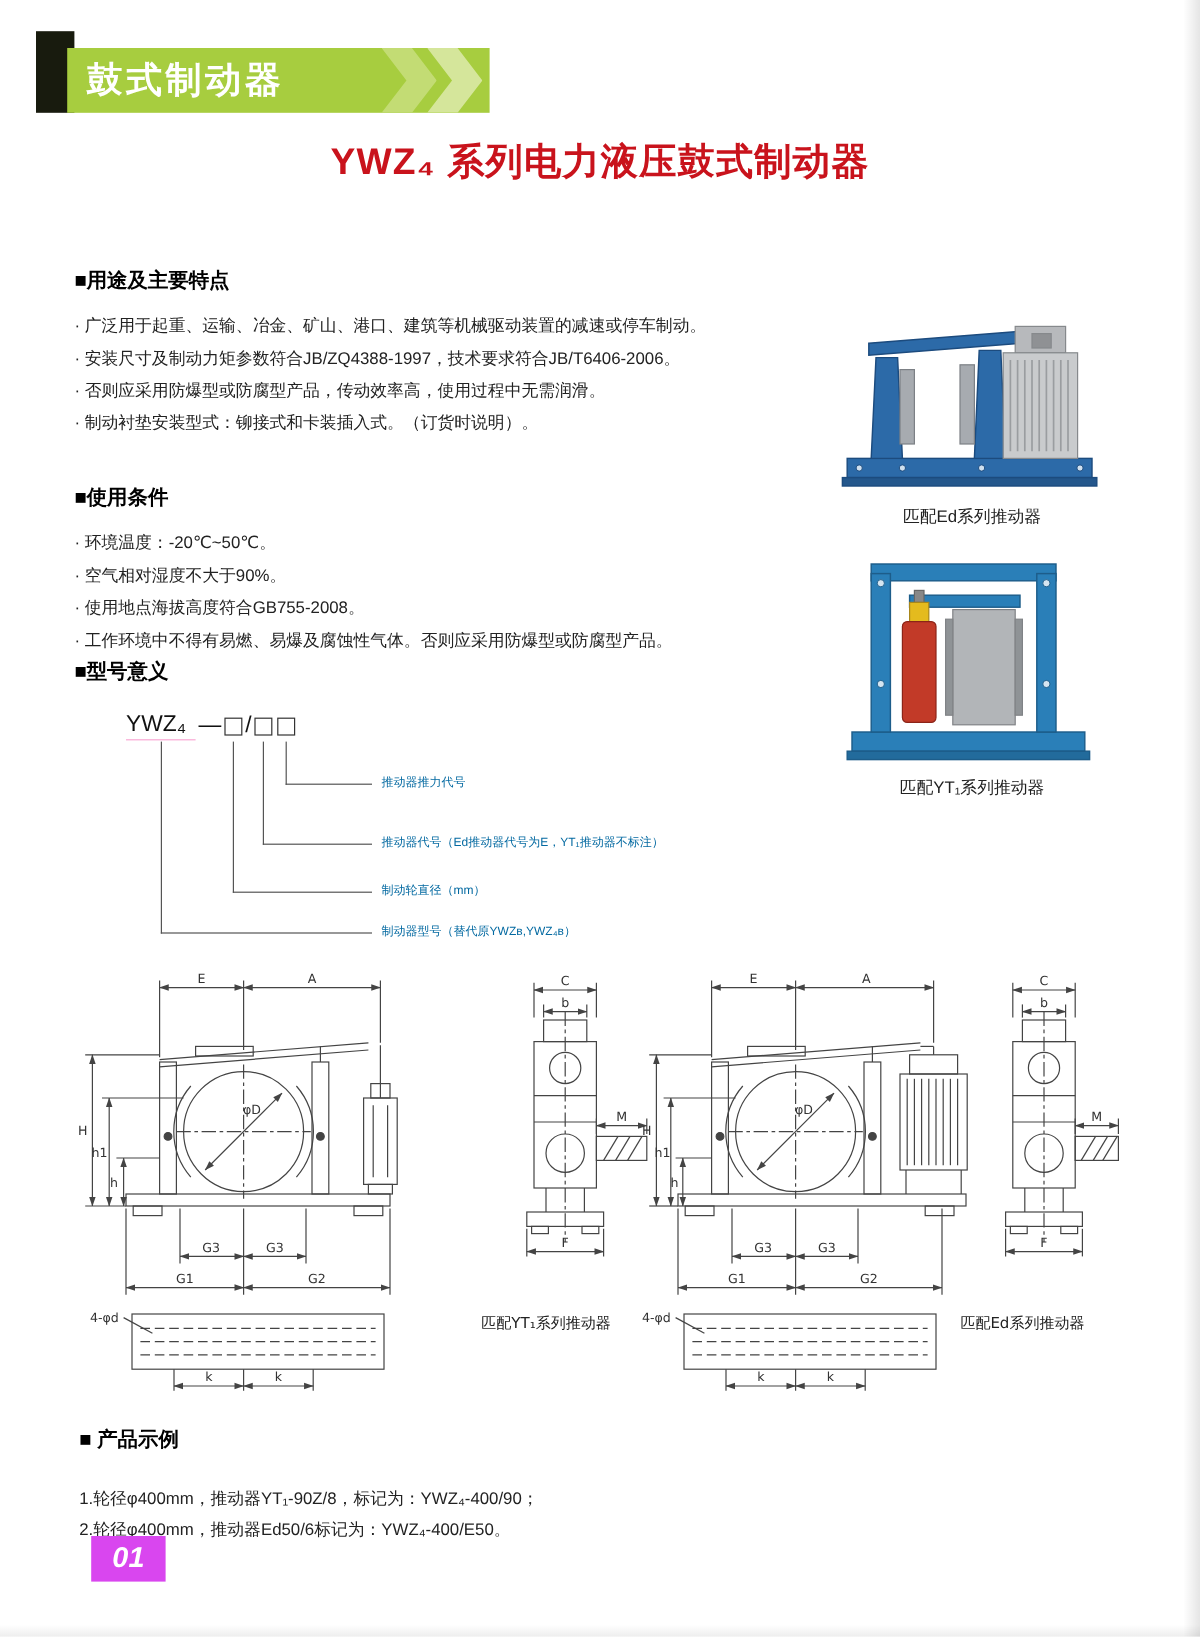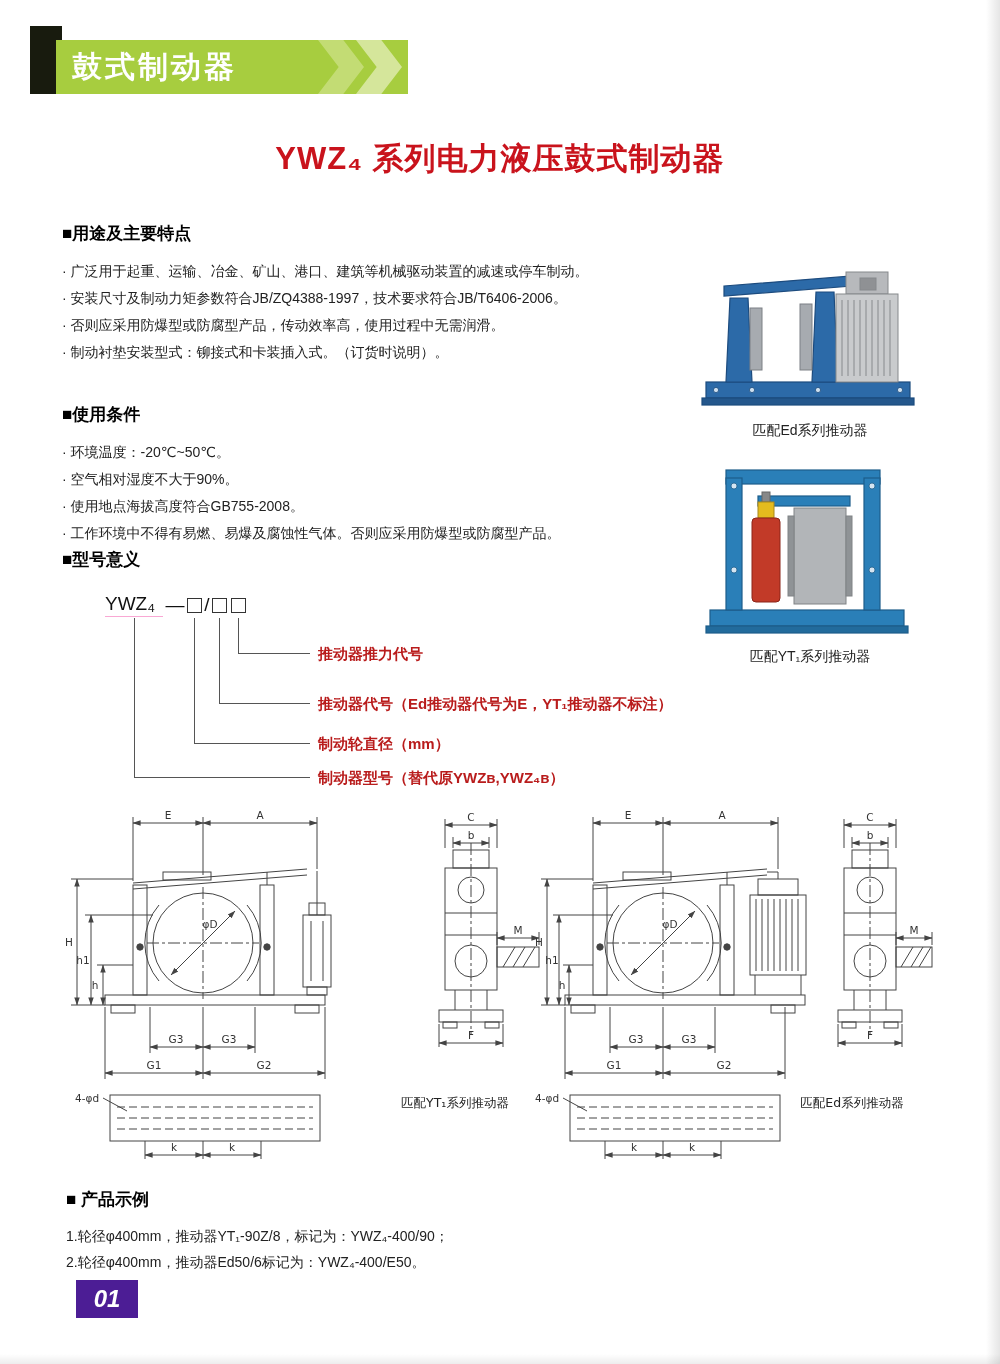--- a/index.html
+++ b/index.html
@@ -9,57 +9,57 @@
   .abs{position:absolute;}
   
   .header-dark{left:30px;top:26px;width:32px;height:68px;background:#181b0e;}
   .banner{left:56px;top:40px;width:352px;height:54px;background:#a7cd3f;display:flex;align-items:center;padding-left:16px;}
   .banner-title{font-size:30px;font-weight:bold;color:#fff;letter-spacing:3px;text-align:center;}
   .chev{top:40px;width:46px;height:54px;background:#c3dc74;
         clip-path:polygon(0 0,55% 0,100% 50%,55% 100%,0 100%,45% 50%);}
   .chev1{left:318px;}
   .chev2{left:356px;background:#d5e69b;}
   
-  .page-title{left:0;top:138px;width:100%;text-align:center;font-size:31px;font-weight:bold;color:#c9131c;letter-spacing:1px;}
+  .page-title{left:0;top:114px;width:100%;text-align:center;font-size:31px;font-weight:bold;color:#c9131c;letter-spacing:1px;}
   
   .sec{left:62px;width:660px;}
   .sec h2{font-size:17px;font-weight:bold;color:#000;margin-bottom:13px;}
   .sec p{font-size:14px;line-height:27px;color:#222;white-space:nowrap;}
   .features{top:222px;}
   .conditions{top:403px;}
   .model-h{top:548px;}
   
   .model-diagram{left:0;top:588px;width:790px;height:215px;}
   .code-row{position:absolute;left:105px;top:4px;height:26px;display:flex;align-items:center;font-size:19px;color:#111;}
   .code-row .code{display:inline-block;width:58px;border-bottom:1px solid #f9a8d4;padding-bottom:1px;}
   .code-row .dash{display:inline-block;width:24px;text-align:center;}
   .code-row .mbox{display:inline-block;width:15px;height:15px;border:1px solid #333;}
   .code-row .slash{display:inline-block;width:10px;text-align:center;}
   .code-row .mbox3{margin-left:4px;}
   .conn{position:absolute;border-left:1px solid #555;border-bottom:1px solid #555;}
   .conn1{left:238px;top:30px;width:72px;height:36px;}
   .conn2{left:219px;top:30px;width:91px;height:86px;}
   .conn3{left:194px;top:30px;width:116px;height:126px;}
   .conn4{left:134px;top:30px;width:176px;height:160px;}
-  .mlabel{position:absolute;left:318px;font-size:15px;color:#b91c1c;white-space:nowrap;font-weight:bold;}
+  .mlabel{position:absolute;left:318px;font-size:10px;color:#0369a1;white-space:nowrap;}
   .ml1{top:57px;}.ml2{top:107px;}.ml3{top:147px;}.ml4{top:181px;}
   
   .photo-ed{left:700px;top:244px;width:220px;height:172px;}
   .photo-yt{left:702px;top:452px;width:210px;height:192px;}
   .photo-cap{position:absolute;width:220px;text-align:center;font-size:14px;color:#222;}
   .cap-ed{left:700px;top:422px;}
   .cap-yt{left:700px;top:648px;}
   
   .drawings{left:55px;top:795px;width:905px;height:390px;font-family:"DejaVu Sans",sans-serif;}
   
   .examples{top:1188px;left:66px;width:720px;}
-  .examples h2{margin-bottom:12px;}
+  .examples h2{margin-bottom:24px;}
   .examples p{line-height:26px;}
   
-  .badge{left:76px;top:1280px;width:62px;height:38px;background:#4c1d95;color:#fff;
+  .badge{left:76px;top:1280px;width:62px;height:38px;background:#d946ef;color:#fff;
          display:flex;align-items:center;justify-content:center;font-size:24px;font-weight:bold;font-style:italic;}
   
   .edge-right{right:0;top:0;width:14px;height:100%;background:linear-gradient(to right,rgba(0,0,0,0),rgba(0,0,0,0.10));}
   .edge-bottom{left:0;bottom:0;width:100%;height:10px;background:linear-gradient(to bottom,rgba(0,0,0,0),rgba(0,0,0,0.07));}
 </style>
 </head>
 <body>
 
 <div class="abs header-dark"></div>
 <div class="abs banner">

